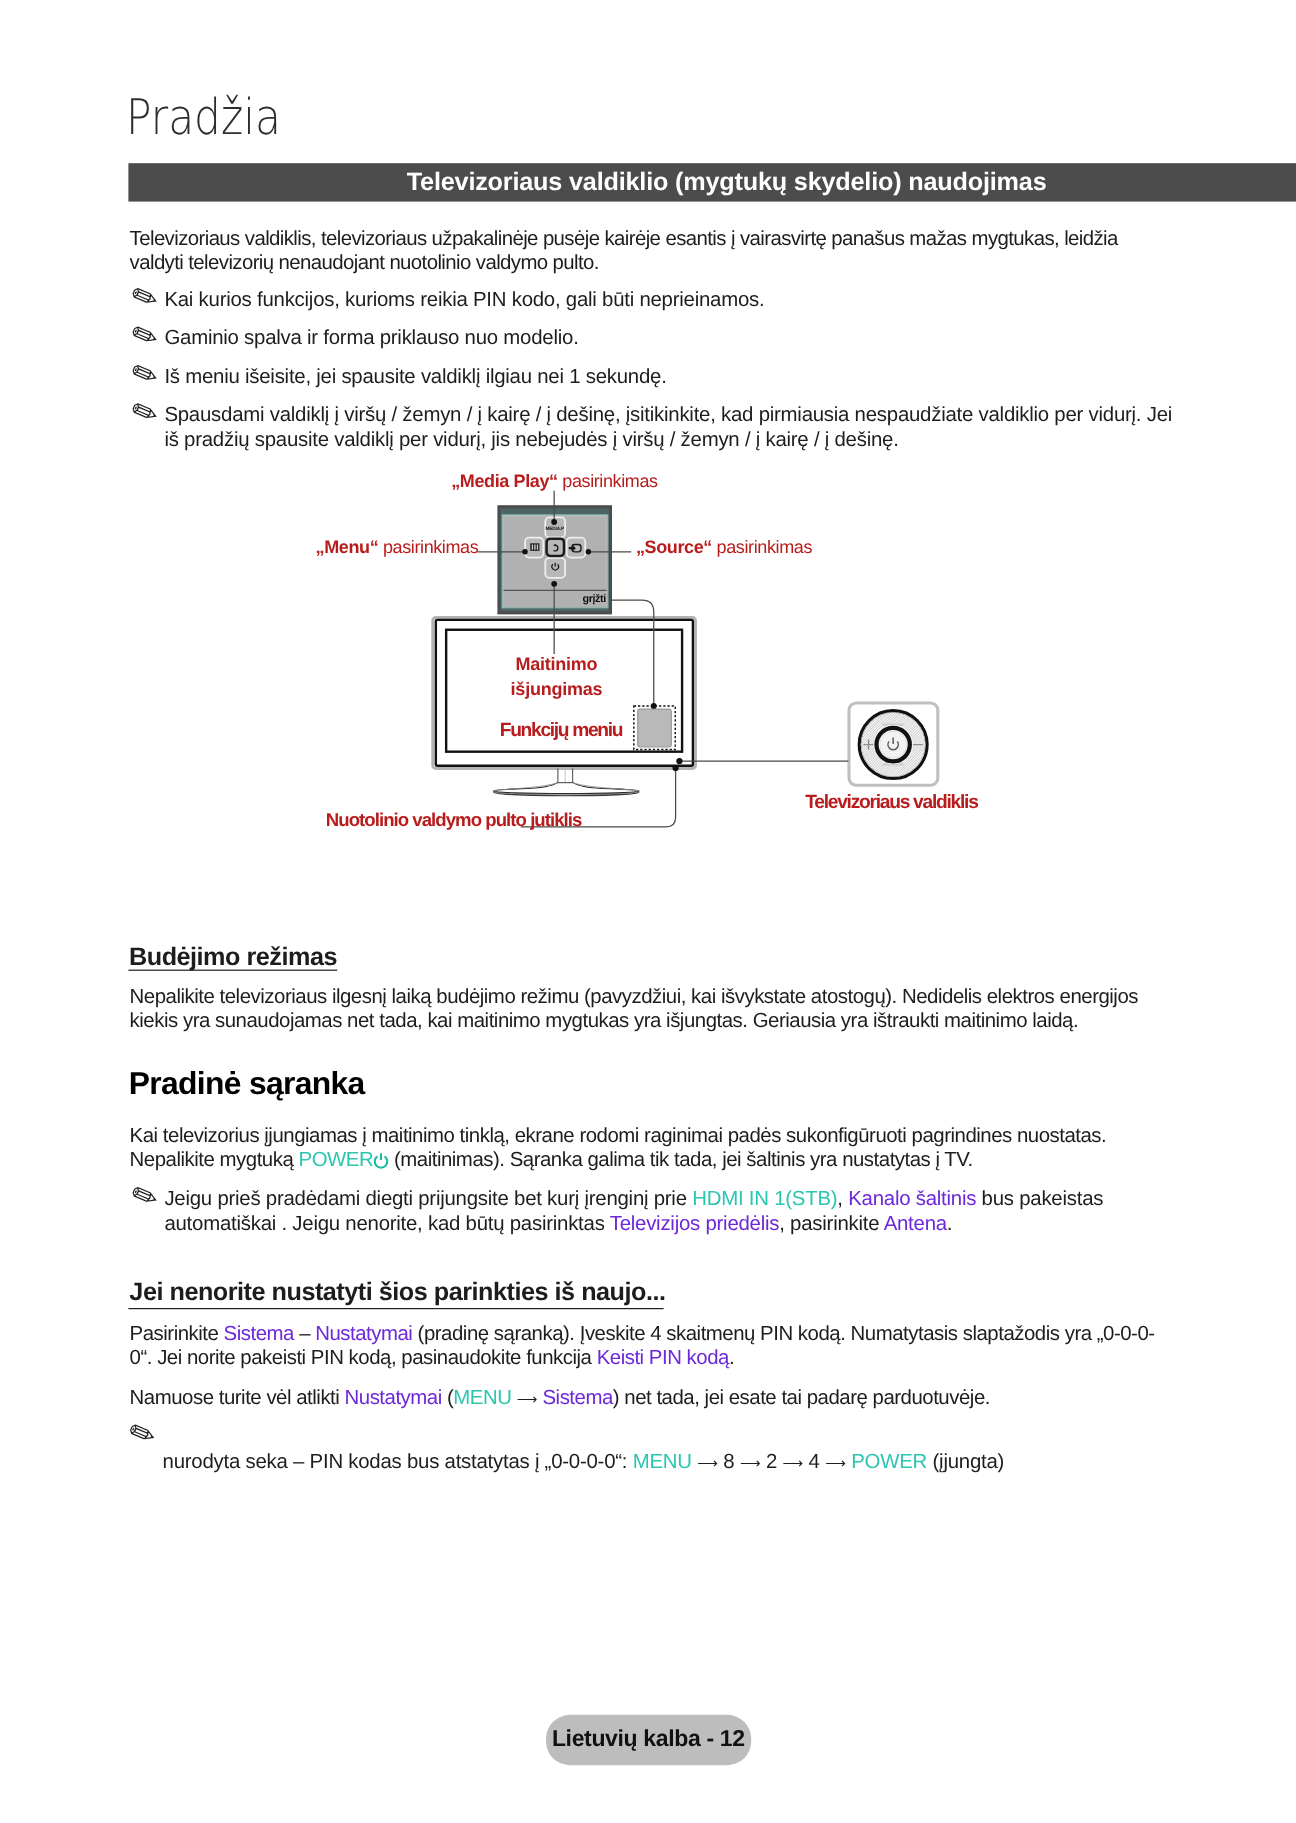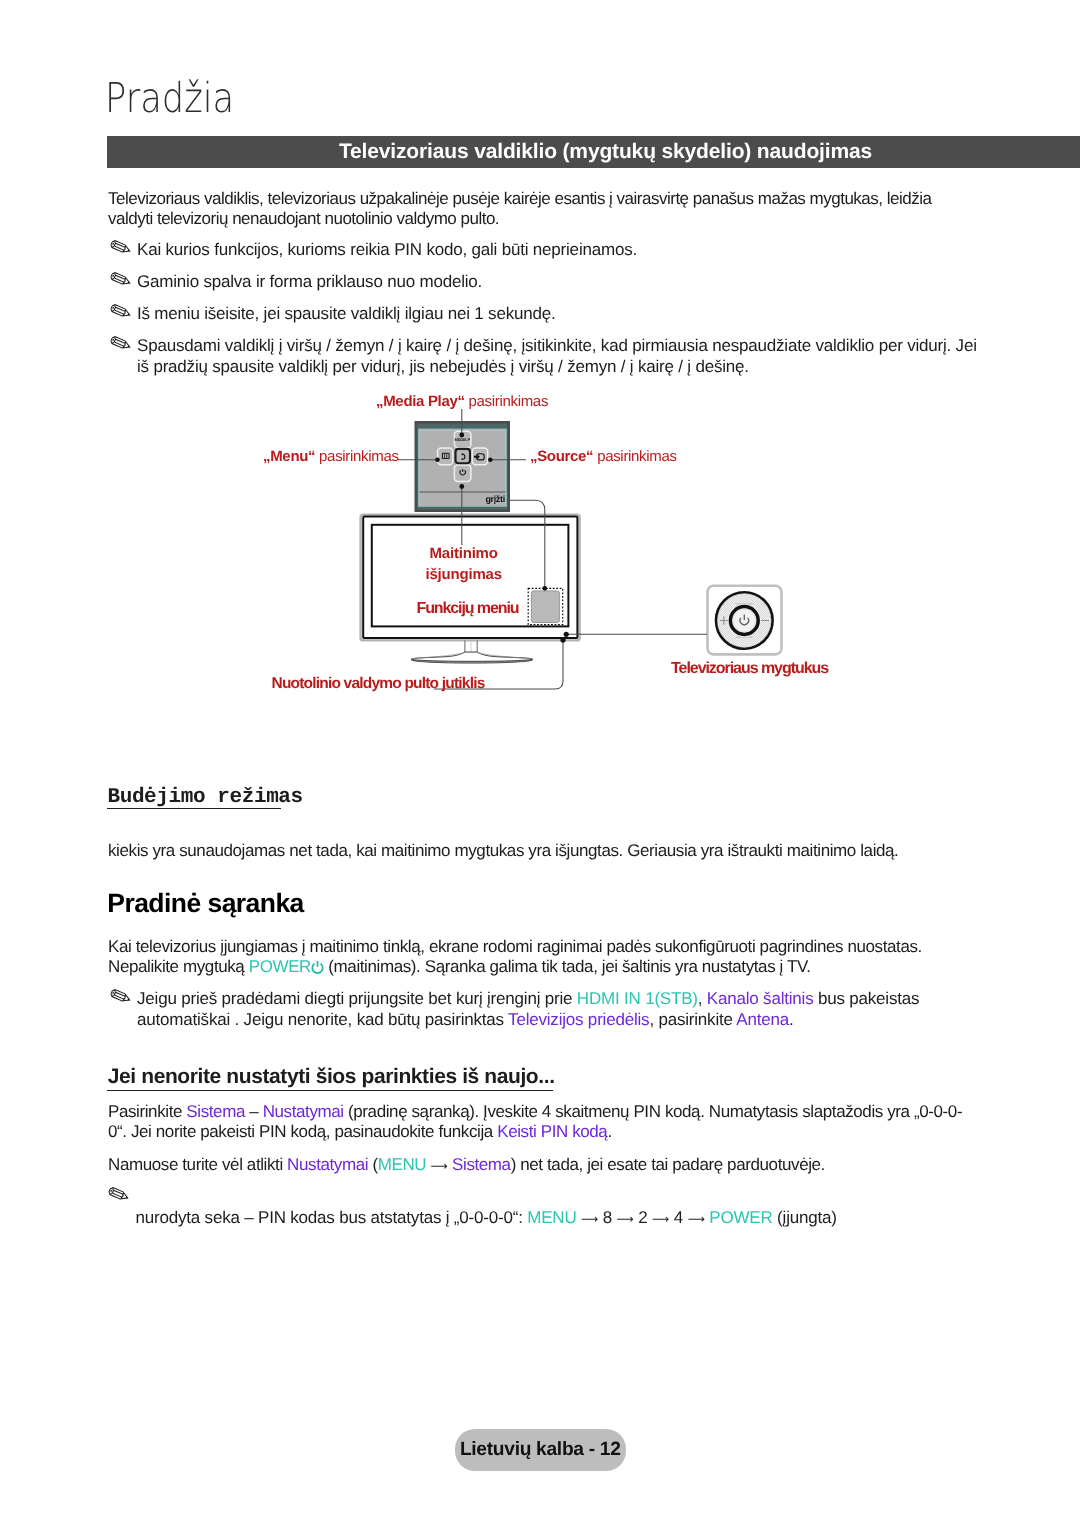--- a/index.html
+++ b/index.html
@@ -39,22 +39,23 @@
   <span class="pencil" style="left:109.5px;top:266.5px;">✎</span>
   <div class="tx nt" style="left:137px;top:272px;">Gaminio spalva ir forma priklauso nuo modelio.</div>
 
   <span class="pencil" style="left:109.5px;top:298.5px;">✎</span>
   <div class="tx nt" style="left:137px;top:304px;">Iš meniu išeisite, jei spausite valdiklį ilgiau nei 1 sekundę.</div>
 
   <span class="pencil" style="left:109.5px;top:330.5px;">✎</span>
   <div class="tx nt" style="left:137px;top:336px;">Spausdami valdiklį į viršų / žemyn / į kairę / į dešinę, įsitikinkite, kad pirmiausia nespaudžiate valdiklio per vidurį. Jei</div>
   <div class="tx nt" style="left:137px;top:357px;">iš pradžių spausite valdiklį per vidurį, jis nebejudės į viršų / žemyn / į kairę / į dešinę.</div>
 
-  <div class="h3" style="left:107.5px;top:785.5px;font-family:Liberation Mono, monospace;">Budėjimo režimas</div>
+  <div class="h3" style="left:107.5px;top:785.5px;">Budėjimo režimas</div>
   <div class="h3u" style="left:107px;top:807.6px;width:173.5px;"></div>
+  <div class="tx" style="left:108px;top:820.5px;">Nepalikite televizoriaus ilgesnį laiką budėjimo režimu (pavyzdžiui, kai išvykstate atostogų). Nedidelis elektros energijos</div>
   <div class="tx" style="left:108px;top:840.5px;">kiekis yra sunaudojamas net tada, kai maitinimo mygtukas yra išjungtas. Geriausia yra ištraukti maitinimo laidą.</div>
 
   <div class="h2" style="left:107.3px;top:887.5px;">Pradinė sąranka</div>
   <div class="tx" style="left:108px;top:937.3px;">Kai televizorius įjungiamas į maitinimo tinklą, ekrane rodomi raginimai padės sukonfigūruoti pagrindines nuostatas.</div>
   <div class="tx" style="left:108px;top:957.3px;"><span>Nepalikite mygtuką </span><span class="teal">POWER</span><svg class="pwr-sym" width="15" height="15" viewBox="0 0 15 15">
         <g fill="none" stroke="#1bbba1" stroke-width="1.7" stroke-linecap="butt">
           <path d="M4.55 3.6 A5.2 5.2 0 1 0 10.45 3.6"></path>
           <line x1="7.5" y1="1.0" x2="7.5" y2="6.7"></line>
         </g>
       </svg><span> (maitinimas). Sąranka galima tik tada, jei šaltinis yra nustatytas į TV.</span></div>
@@ -190,17 +191,17 @@
     </g>
 
   </svg>
   <div class="dl dlb" style="left:376px;top:393px;"><span>„Media Play“</span><span style="font-weight:normal"> pasirinkimas</span></div>
   <div class="dl dlb" style="left:263px;top:448px;"><span>„Menu“</span><span style="font-weight:normal"> pasirinkimas</span></div>
   <div class="dl dlb" style="left:530px;top:448px;"><span>„Source“</span><span style="font-weight:normal"> pasirinkimas</span></div>
   <div class="dl dlb" style="left:429.5px;top:545px;font-size:15px;letter-spacing:-0.2px;">Maitinimo</div>
   <div class="dl dlb" style="left:425.5px;top:566px;font-size:15px;letter-spacing:-0.2px;">išjungimas</div>
   <div class="dl dlb" style="left:416.5px;top:600px;font-size:16px;letter-spacing:-1.1px;">Funkcijų meniu</div>
   <div class="dl dlb" style="left:271.5px;top:675px;font-size:15.5px;letter-spacing:-0.8px;">Nuotolinio valdymo pulto jutiklis</div>
-  <div class="dl dlb" style="left:671px;top:660px;font-size:16px;letter-spacing:-1.05px;">Televizoriaus mygtukus</div>
+  <div class="dl dlb" style="left:671px;top:660px;font-size:16px;letter-spacing:-1.05px;">Televizoriaus valdiklis</div>
   </div>
 
   <div class="footer">Lietuvių kalba - 12</div>
 </div>
 
 </body></html>

